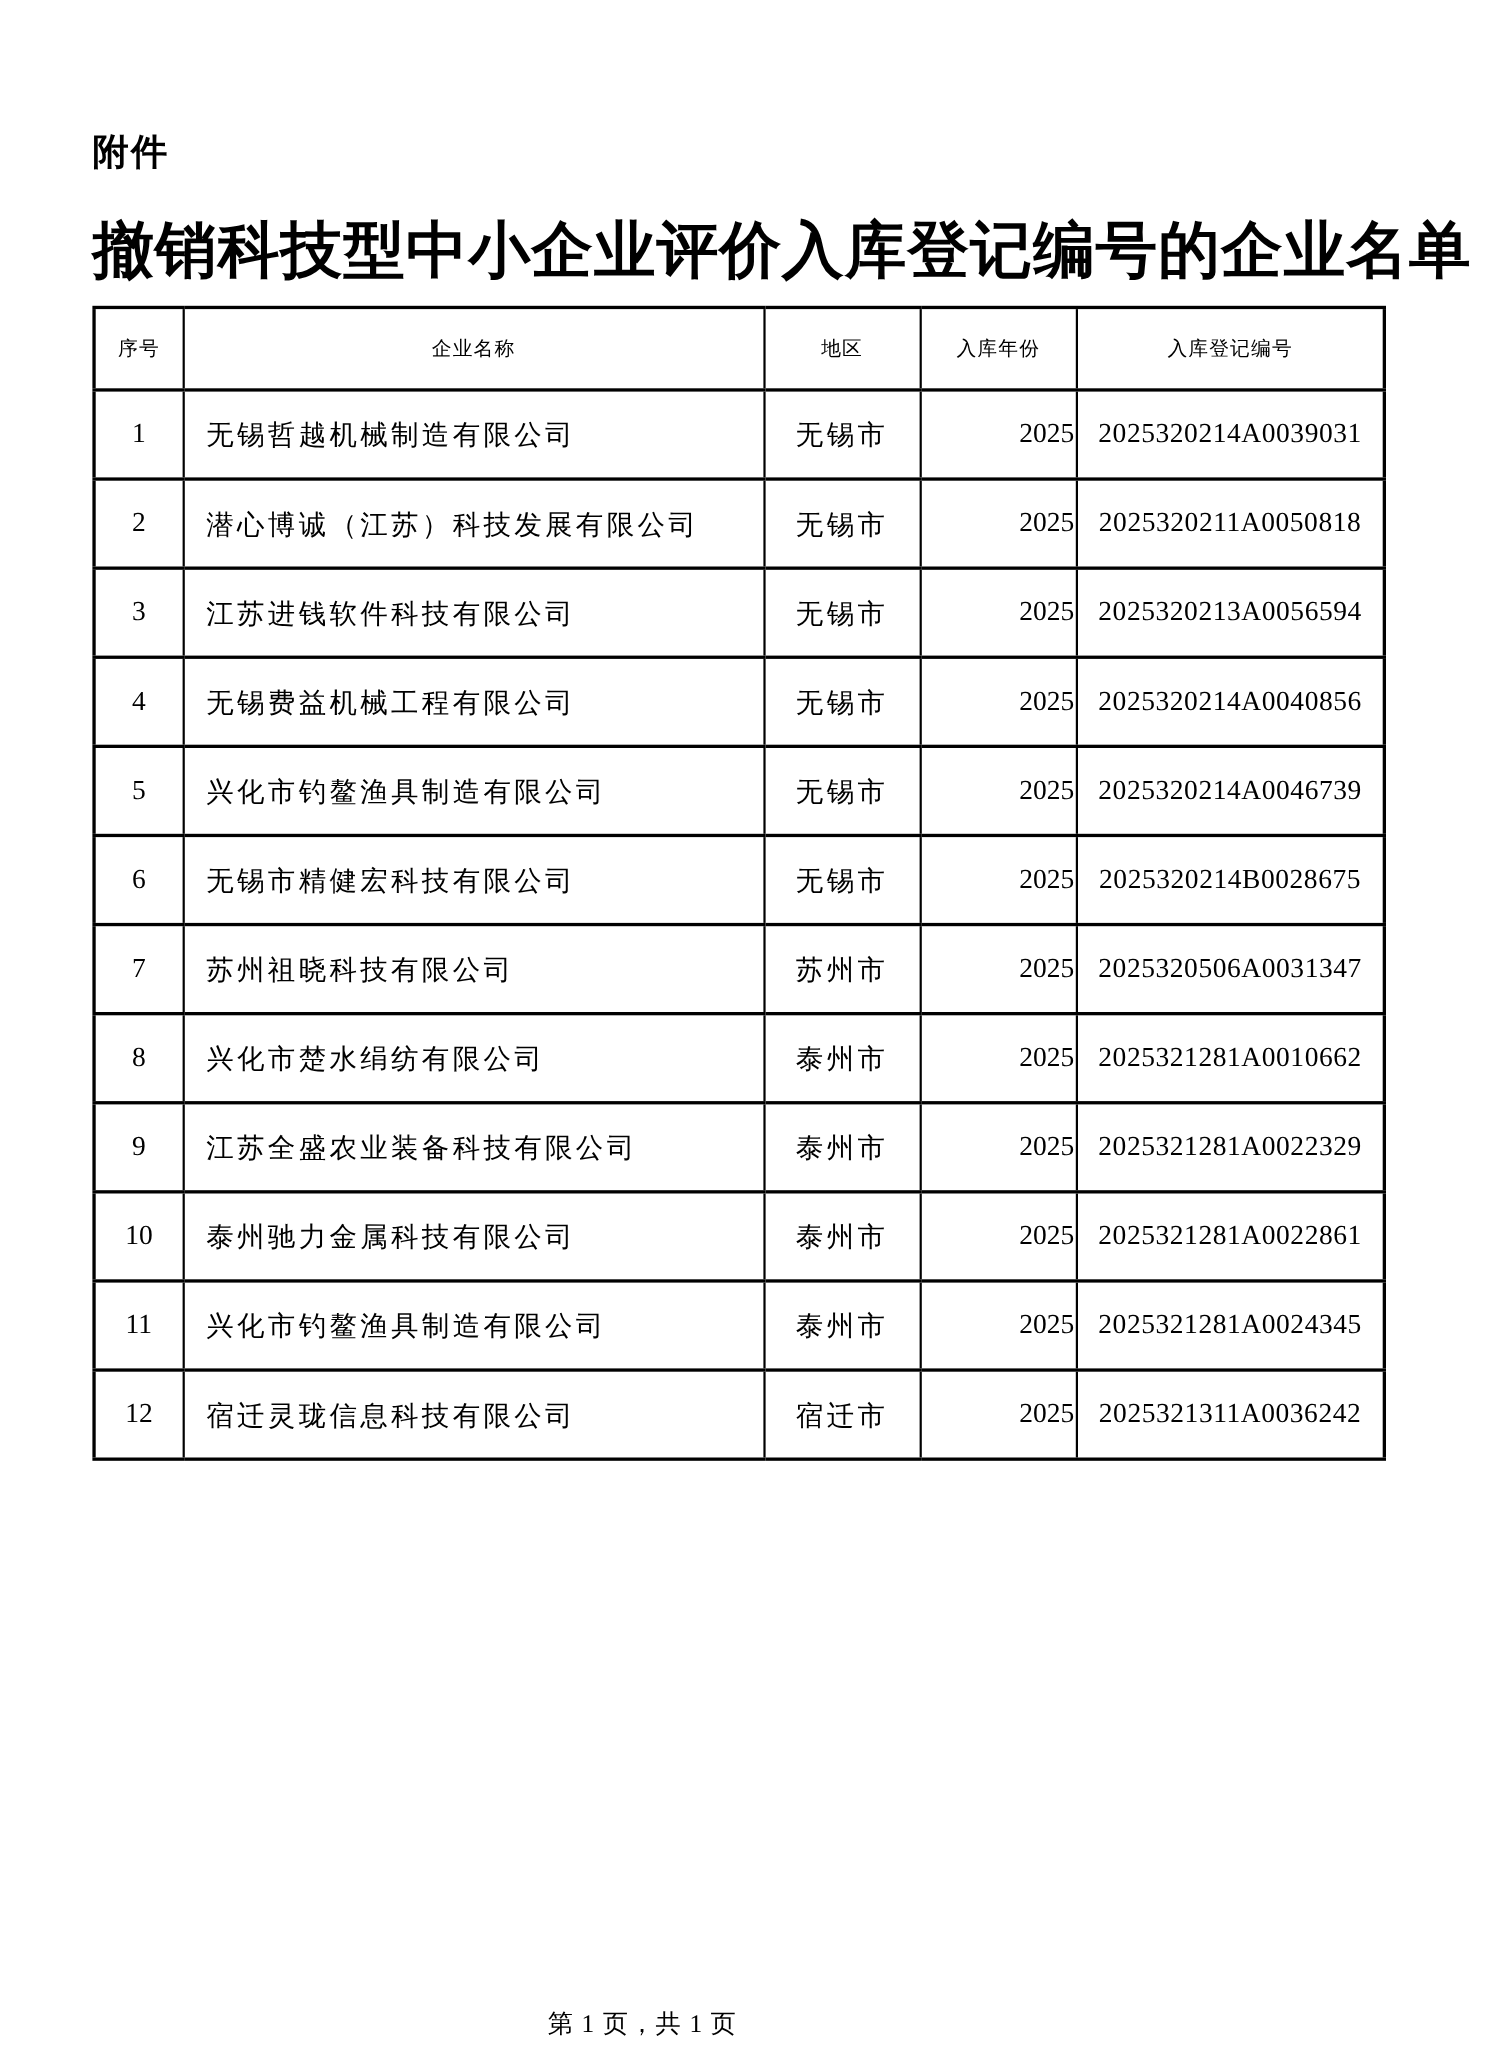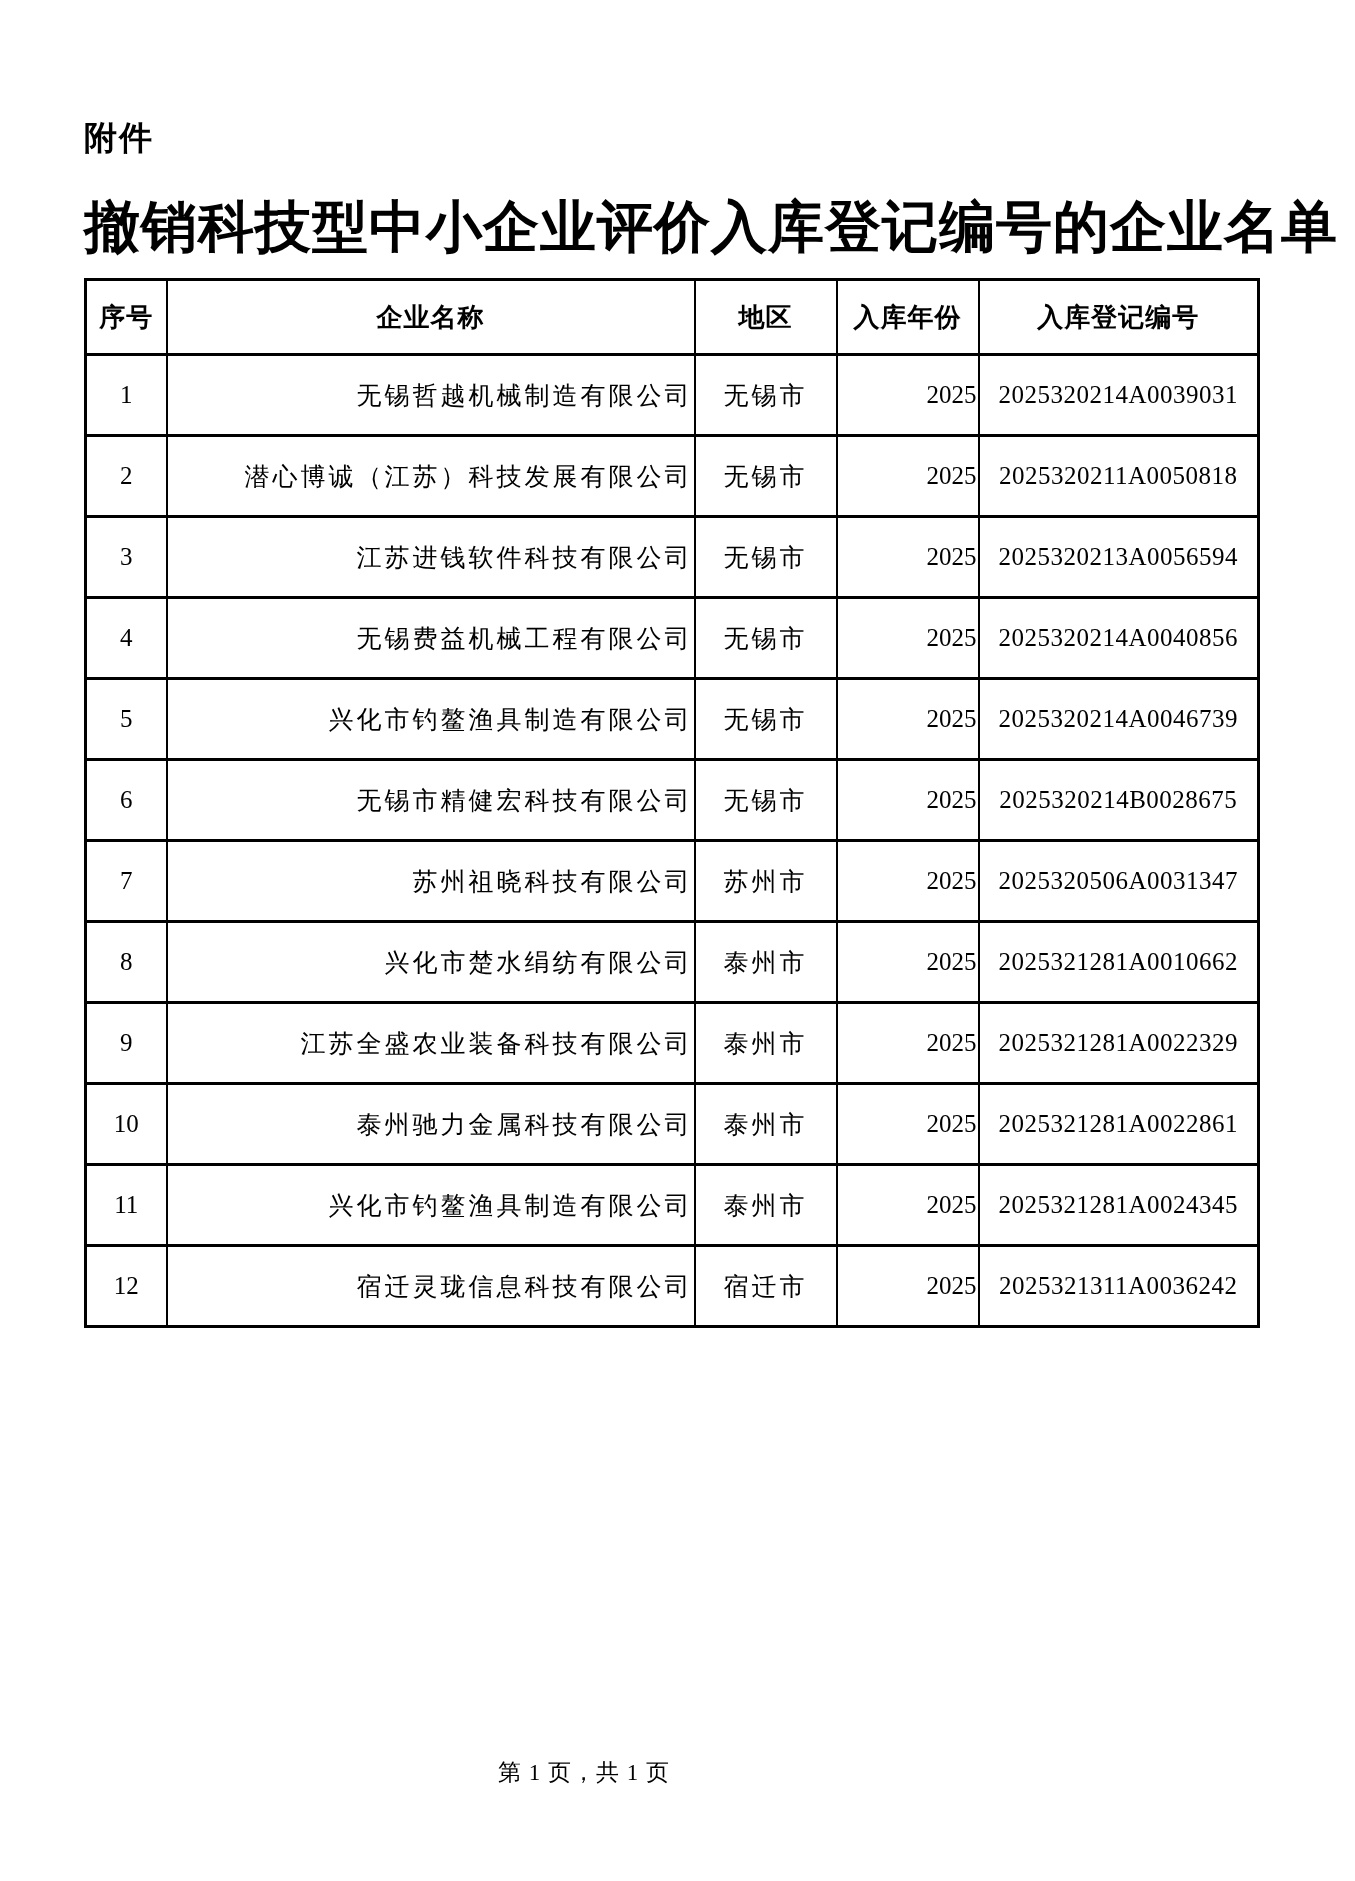--- a/index.html
+++ b/index.html
@@ -51,57 +51,57 @@
     border-right: 2px solid #000000;
     border-top: 3px solid #000000;
     border-bottom: 3px solid #000000;
     vertical-align: middle;
     overflow: hidden;
     white-space: nowrap;
   }
   .company-table thead th {
     height: 70px;
     font-family: "Liberation Sans", "DejaVu Sans", sans-serif;
-    font-size: 26px;
-    font-weight: bold;
+    font-size: 18px;
+    font-weight: normal;
     text-align: center;
     letter-spacing: 1px;
   }
   .company-table tbody td {
     height: 76px;
     font-size: 25px;
   }
   .cell-no {
     text-align: center;
     font-size: 26px;
   }
   .cell-name {
-    text-align: right;
-    padding-left: 30px;
+    text-align: left;
+    padding-left: 20px;
     letter-spacing: 3px;
     font-size: 24px;
   }
   .cell-region {
     text-align: center;
     letter-spacing: 3px;
     font-size: 24px;
   }
   .cell-year {
     text-align: right;
     font-size: 27px;
   }
   .cell-regno {
     text-align: center;
     font-size: 28px;
     letter-spacing: 0.5px;
   }
   .footer {
     position: absolute;
     left: 84px;
-    top: 1757px;
+    top: 1824px;
     width: 1000px;
     text-align: center;
     font-size: 23px;
     letter-spacing: 1px;
   }
 </style>
 </head>
 <body>
 
 <div class="attachment">附件</div>

